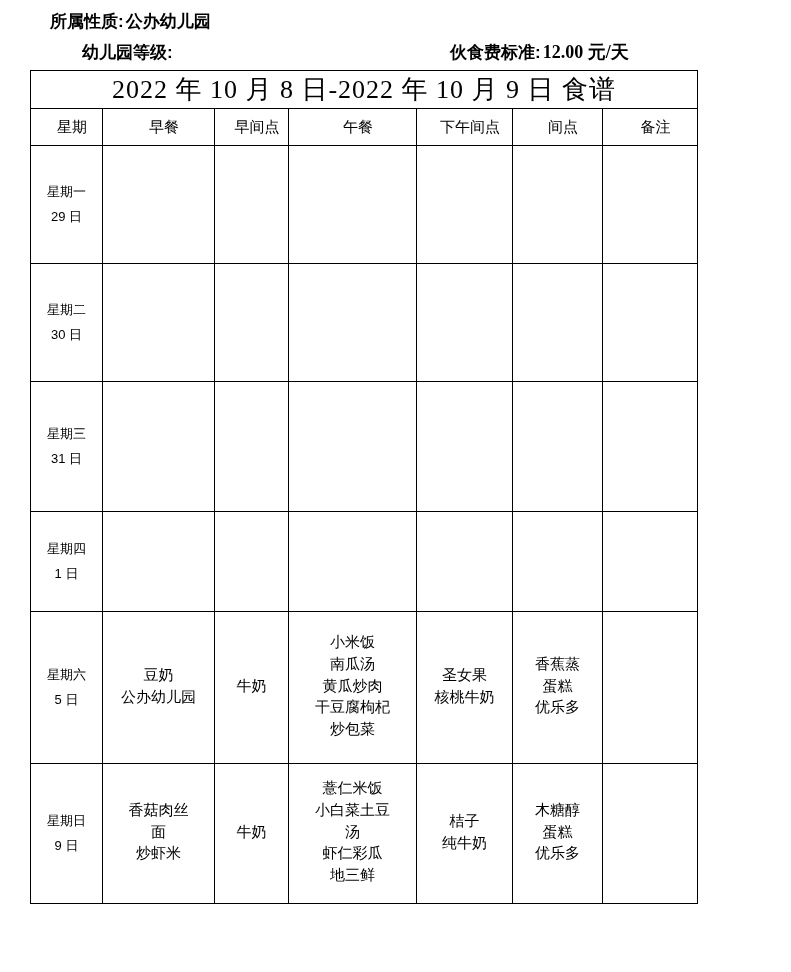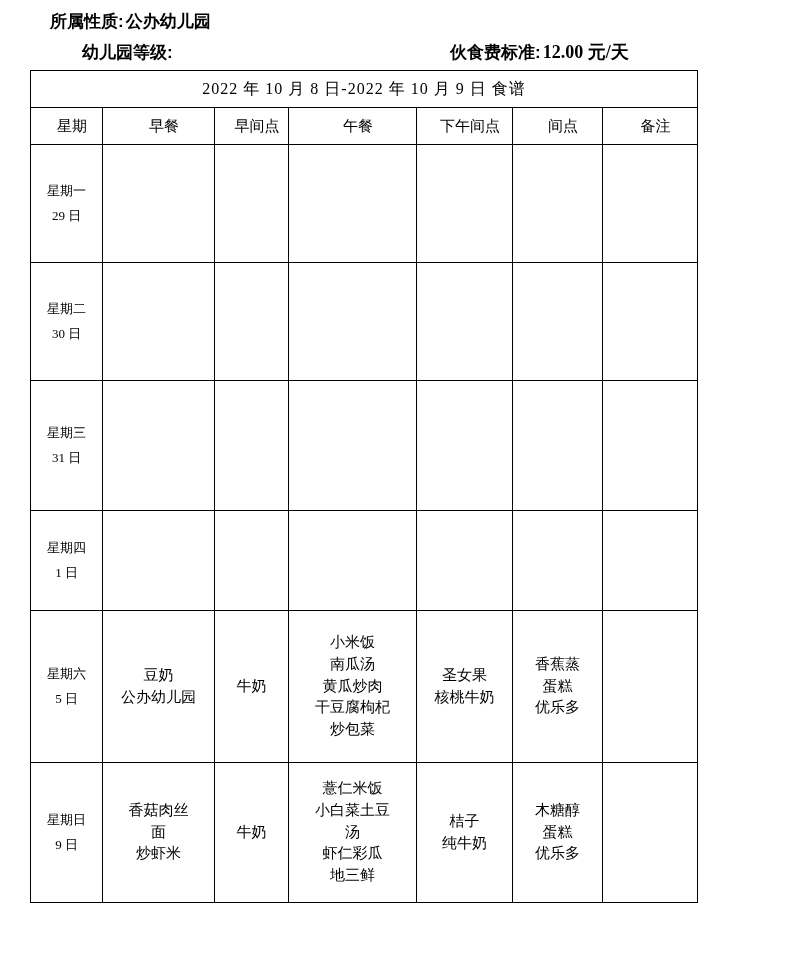--- a/index.html
+++ b/index.html
@@ -69,41 +69,41 @@
     table-layout: fixed;
   }
   table.menu td, table.menu th {
     border: 1px solid #000000;
     text-align: center;
     vertical-align: middle;
     font-weight: normal;
   }
   .title-cell {
     height: 34px;
-    font-size: 16px;
+    font-size: 26px;
     font-family: "Liberation Serif", "DejaVu Serif", serif;
     letter-spacing: 1px;
   }
   .col-head {
     height: 34px;
     font-size: 15px;
     font-family: "Liberation Sans", sans-serif;
     font-weight: bold;
     padding-left: 12px;
   }
   .daycell {
     font-size: 13px;
-    font-family: Liberation Serif, serif;
+    font-family: Liberation Sans, sans-serif;
     font-weight: bold;
     line-height: 1.9;
     margin-top: 48px;
   }
   .cell {
     font-size: 15px;
-    font-family: Liberation Serif, serif;
+    font-family: Liberation Mono, monospace;
     line-height: 1.45;
     padding: 2px 17px;
   }
   .cell div { white-space: nowrap; }
 </style>
 </head>
 <body>
 
 <div class="page">
 

